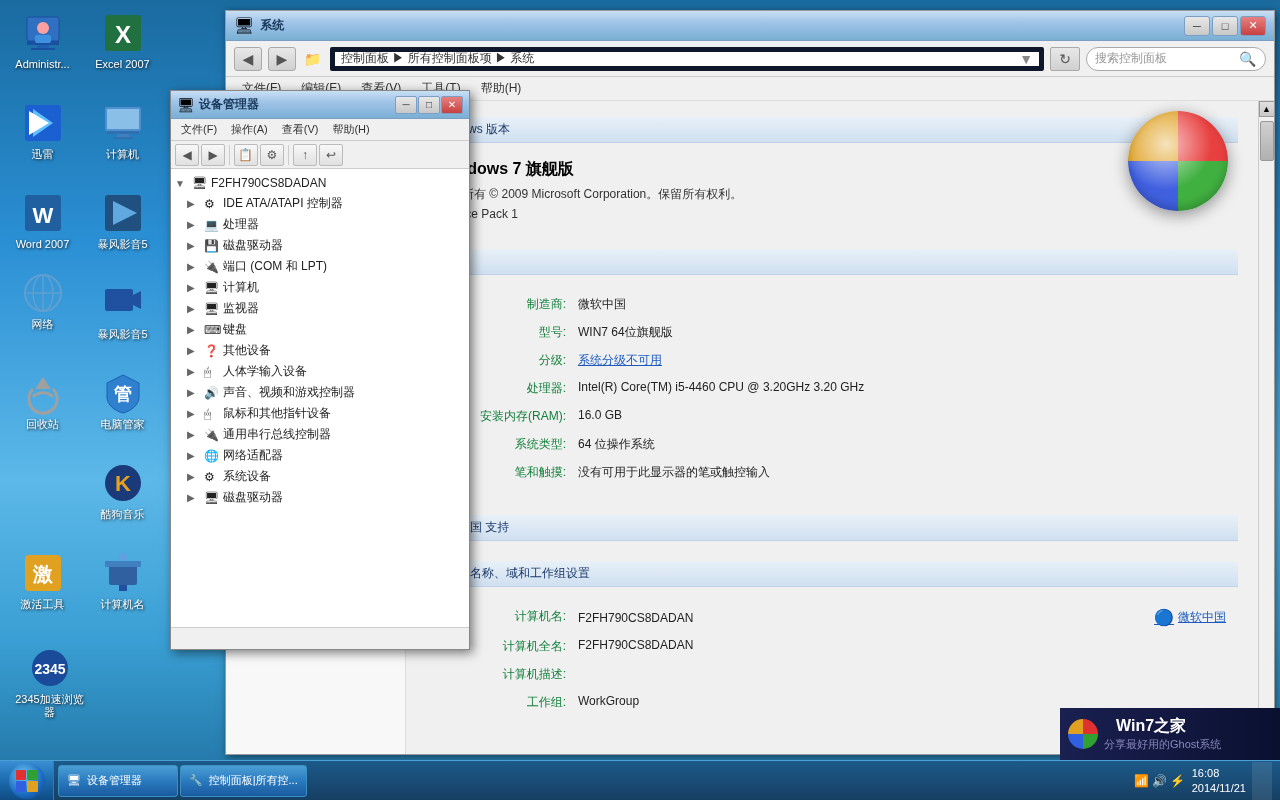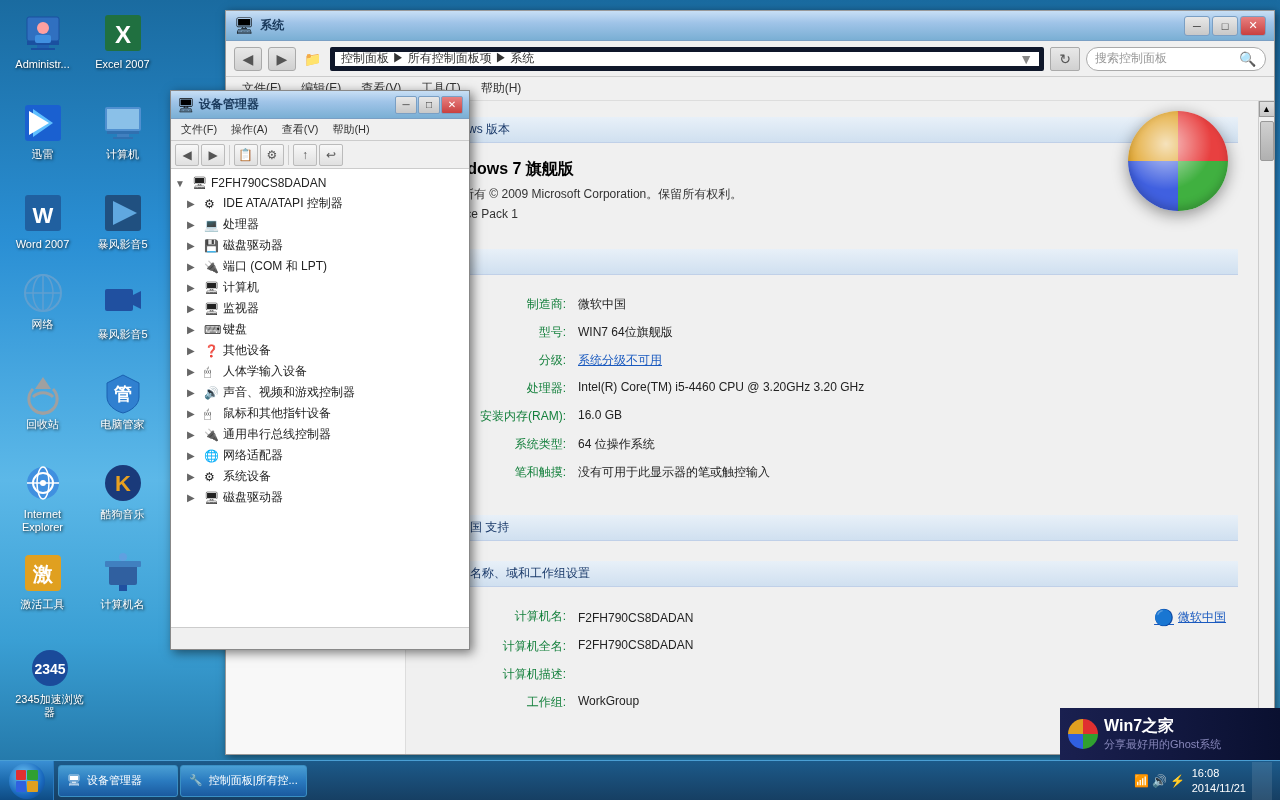--- a/index.html
+++ b/index.html
@@ -495,21 +495,21 @@
     }
 
     .promo-logo {
       width: 30px;
       height: 30px;
       border-radius: 50%;
       background: conic-gradient(#e03030 0 90deg, #30a030 90deg 180deg, #3060e0 180deg 270deg, #e0a020 270deg 360deg);
     }
 
     .promo-texts { flex: 1; }
-    .promo-line1 { color: white; font-size: 16px; font-weight: bold; }
+    .promo-line1 { color: white; font-size: 16px; font-weight: bold; margin-left: 12px; }
     .promo-line2 { color: #8888bb; font-size: 11px; }
   </style>
 </head>
 <body>
 
 <div class="desktop">
 
   <div class="d-icon" style="position:absolute;top:5px;left:5px;">
     <div class="ico">
       <svg width="44" height="44" viewBox="0 0 44 44">
@@ -616,32 +616,20 @@
   <div class="d-icon" style="position:absolute;top:365px;left:85px;">
     <div class="ico">
       <svg width="44" height="44" viewBox="0 0 44 44">
         <path d="M22 4 L38 12 L38 26 C38 34 30 40 22 42 C14 40 6 34 6 26 L6 12 Z" fill="#3080d0" stroke="#1a60b0" stroke-width="1"></path>
         <text x="22" y="29" text-anchor="middle" font-size="18" fill="white" font-weight="bold">管</text>
       </svg>
     </div>
     <div class="lbl">电脑管家</div>
   </div>
 
-  <div class="d-icon" style="position:absolute;top:455px;left:5px;">
-    <div class="ico">
-      <svg width="44" height="44" viewBox="0 0 44 44">
-        <circle cx="22" cy="22" r="16" fill="#4090e0"></circle>
-        <circle cx="22" cy="22" r="10" fill="none" stroke="white" stroke-width="2"></circle>
-        <line x1="6" y1="22" x2="38" y2="22" stroke="white" stroke-width="1.5"></line>
-        <ellipse cx="22" cy="22" rx="6" ry="16" fill="none" stroke="white" stroke-width="1.5"></ellipse>
-        <circle cx="22" cy="22" r="3" fill="white"></circle>
-      </svg>
-    </div>
-    <div class="lbl">Internet Explorer</div>
-  </div>
 
   <div class="d-icon" style="position:absolute;top:455px;left:85px;">
     <div class="ico">
       <svg width="44" height="44" viewBox="0 0 44 44">
         <circle cx="22" cy="22" r="18" fill="#1a3a7a"></circle>
         <text x="22" y="30" text-anchor="middle" font-size="22" fill="#e8a020" font-weight="bold">K</text>
       </svg>
     </div>
     <div class="lbl">酷狗音乐</div>
   </div>

